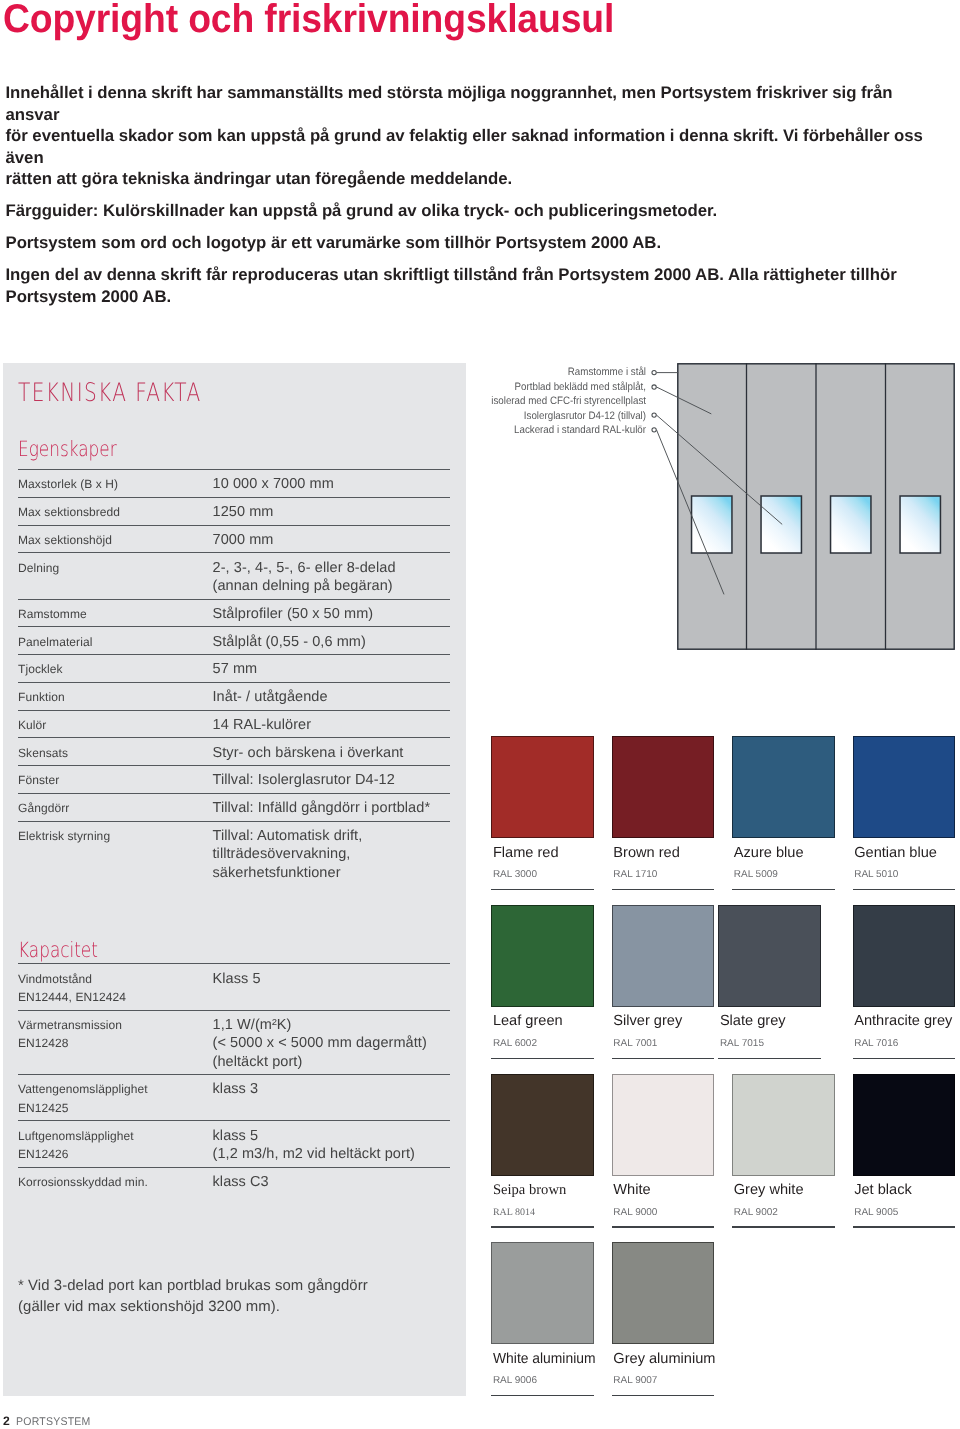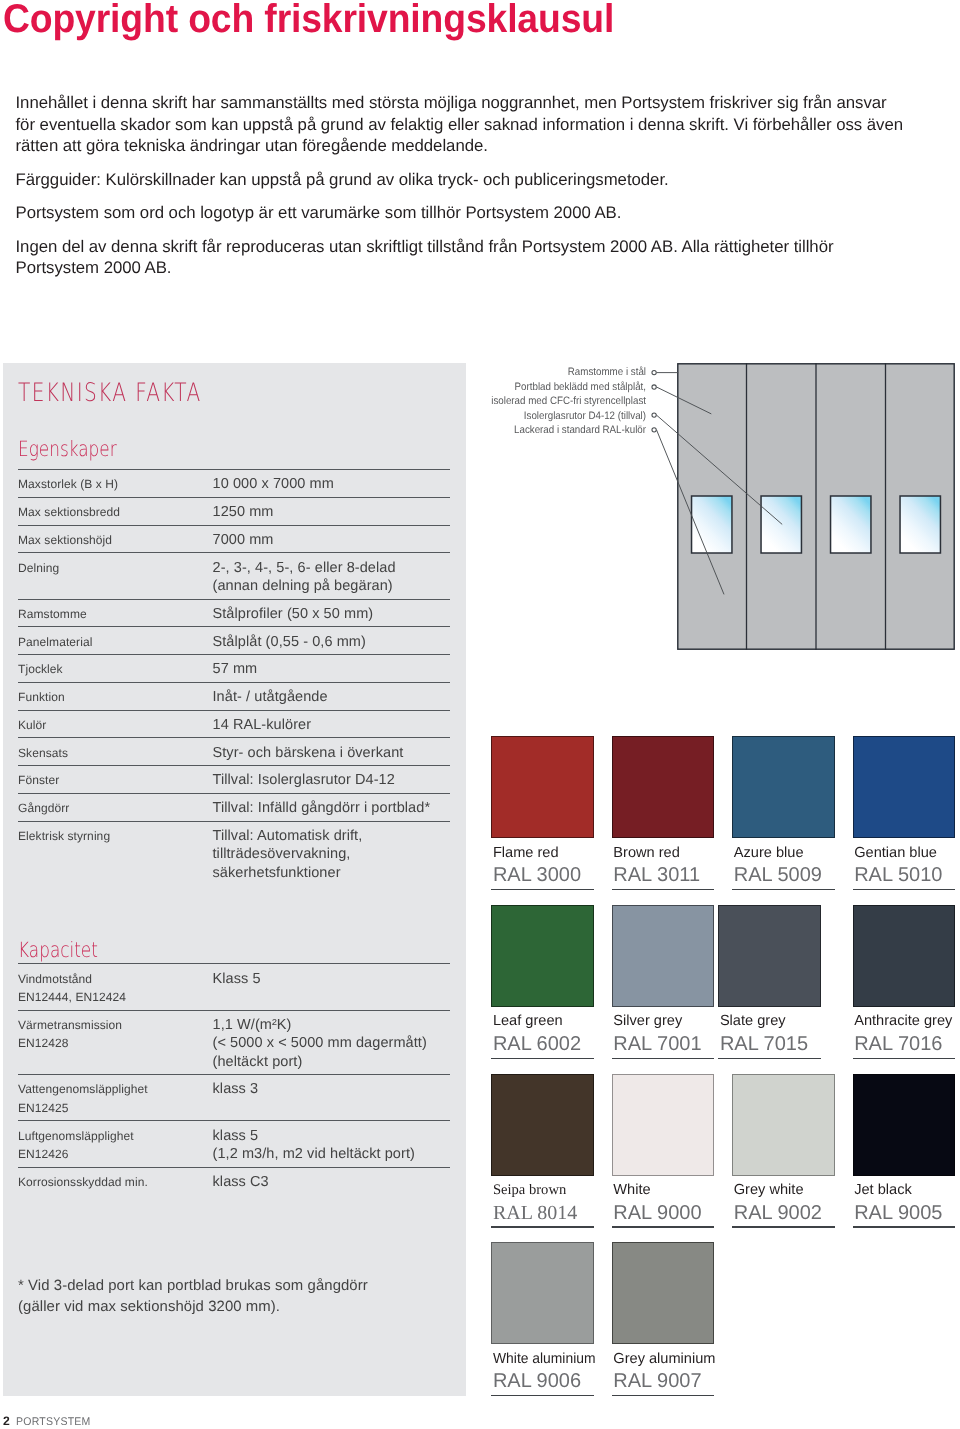--- a/index.html
+++ b/index.html
@@ -13,21 +13,21 @@
   opacity:0.9999;transform:translateZ(0);}
 
 
 .doc-title{position:absolute;left:3px;top:-3.0px;font-size:40px;font-weight:bold;
   color:#e11549;letter-spacing:-0.15px;line-height:44px;white-space:nowrap;margin:0;
   transform:scaleX(0.933);transform-origin:left top;}
 
 
 .intro{position:absolute;left:3.5px;top:80.0px;width:935px;font-size:16.8px;
   line-height:21.5px;color:#231f20;word-spacing:0px;letter-spacing:-0.04px;}
-.intro p{margin:12px;white-space:pre-line;}
+.intro p{margin:2px;white-space:pre-line;font-weight:bold;}
 .intro p+p{margin-top:10.5px;}
 
 
 .grey-panel{position:absolute;left:3px;top:363px;width:462.5px;height:1032.6px;
   background:#e5e6e8;}
 
 
 .tf-heading{position:absolute;left:18.3px;top:381px;font-size:25.5px;color:#c0355a;
   font-family:"DejaVu Sans",sans-serif;font-weight:200;
   letter-spacing:1.7px;line-height:25.5px;
@@ -53,21 +53,21 @@
 .callouts{position:absolute;right:314.2px;top:7px;text-align:right;
   font-size:10.8px;line-height:14.55px;color:#58595b;white-space:nowrap;
   transform:scaleX(0.905);transform-origin:right top;}
 
 
 .swatches{position:absolute;left:491.4px;top:736px;width:470px;}
 .sw{position:absolute;width:120.5px;}
 .sw .chip{width:102.5px;height:102px;border:1.1px solid #231f20;box-sizing:border-box;}
 .sw .nm{position:absolute;left:1.5px;top:108.6px;font-size:14.6px;line-height:16px;
   color:#231f20;white-space:nowrap;}
-.sw .cd{position:absolute;left:1.5px;top:131px;font-size:20px;line-height:16px;
+.sw .cd{position:absolute;left:1.5px;top:131px;font-size:10px;line-height:16px;
   color:#6d6e71;white-space:nowrap;}
 .sw .ul{position:absolute;left:0px;top:152.9px;width:102.5px;height:1.2px;background:#3f4347;}
 
 
 .footer{position:absolute;left:3px;top:1414.5px;font-size:11.2px;color:#6d6e71;line-height:13px;}
 .footer .pg{font-weight:bold;color:#231f20;font-size:12.2px;}
 .footer .bd{letter-spacing:0.25px;margin-left:3.2px;display:inline-block;
   transform:scaleX(0.94);transform-origin:left center;}
 
 </style>
@@ -223,21 +223,21 @@
   <div class="swatches" id="swatches">
       <div class="sw" style="left: 0px; top: 0px;">
         <div class="chip" style="background:#a22c28;border-color:rgb(81,22,20)"></div>
         <div class="nm">Flame red</div>
         <div class="cd">RAL 3000</div>
         <div class="ul"></div>
       </div>
       <div class="sw" style="left: 120.43px; top: 0px;">
         <div class="chip" style="background:#761e24;border-color:rgb(59,15,18)"></div>
         <div class="nm">Brown red</div>
-        <div class="cd">RAL 3011</div>
+        <div class="cd">RAL 1710</div>
         <div class="ul"></div>
       </div>
       <div class="sw" style="left: 240.86px; top: 0px;">
         <div class="chip" style="background:#2e5c7e;border-color:rgb(23,46,63)"></div>
         <div class="nm">Azure blue</div>
         <div class="cd">RAL 5009</div>
         <div class="ul"></div>
       </div>
       <div class="sw" style="left: 361.29px; top: 0px;">
         <div class="chip" style="background:#1e4a87;border-color:rgb(15,37,68)"></div>

